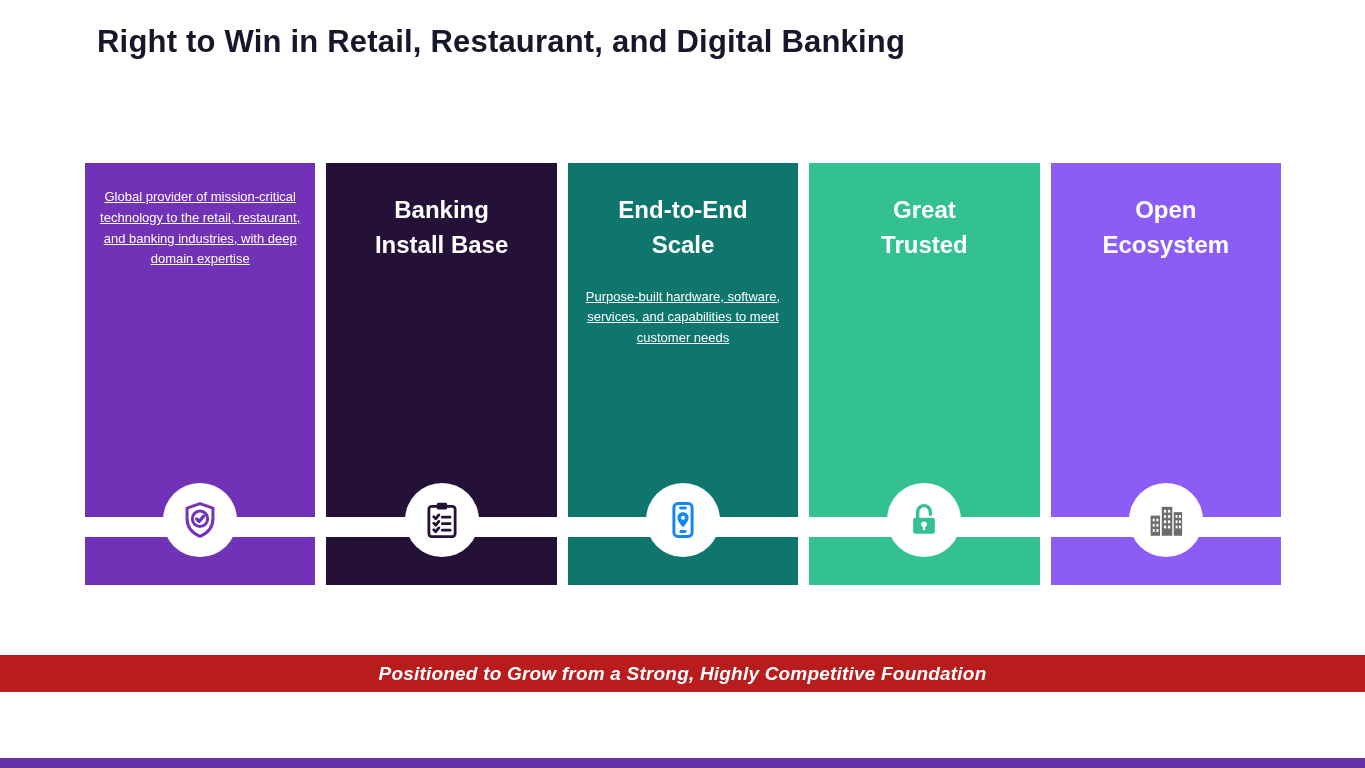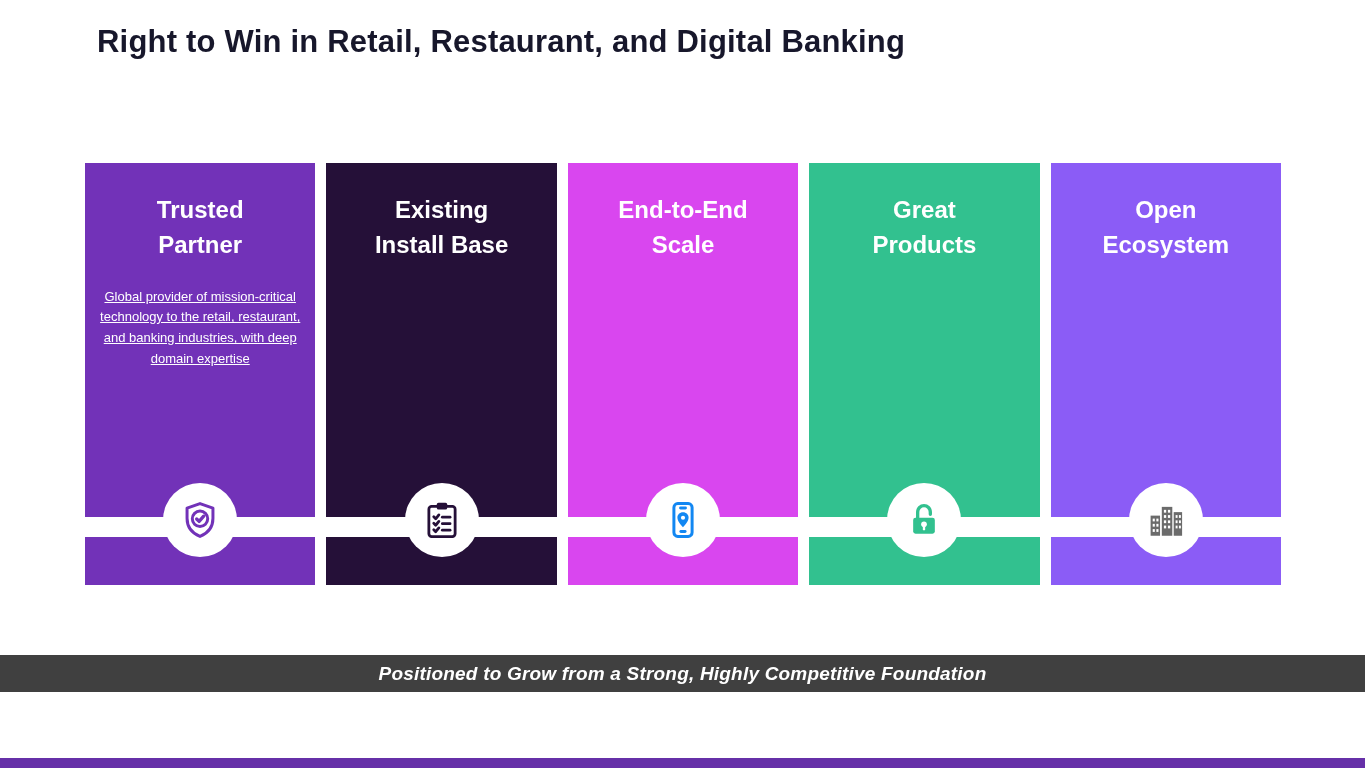--- a/index.html
+++ b/index.html
@@ -105,71 +105,70 @@
 </head>
 <body>
 
 <div class="slide">
 
   <div class="slide-title">Right to Win in Retail, Restaurant, and Digital Banking</div>
 
   <div class="cards-row">
 
     <div class="card" style="background-color: rgb(114, 50, 184);">
-      <div class="card-title">Trusted
-Partner</div>
       <div class="card-body">Global provider of mission-critical technology to the retail, restaurant, and banking industries, with deep domain expertise</div>
       <div class="card-stripe"></div>
       <div class="icon-circle" style="color: rgb(114, 50, 184);">
         <svg viewBox="0 0 24 24" width="42" height="42" fill="none" stroke="currentColor" stroke-width="1.7" stroke-linecap="round" stroke-linejoin="round">
           <path d="M12 2.6 L19.4 5.2 V11 c0 5 -3 8.6 -7.4 10.4 C7.6 19.6 4.6 16 4.6 11 V5.2 Z"></path>
           <circle cx="12" cy="11.3" r="4.4"></circle>
           <path d="M10.1 11.4 l1.4 1.4 2.6 -3" stroke-width="1.9"></path>
         </svg>
       </div>
     </div>
 
     <div class="card" style="background-color: rgb(37, 16, 56);">
-      <div class="card-title">Existing
+      <div class="card-title">Banking
 Install Base</div>
       <div class="card-stripe"></div>
       <div class="icon-circle" style="color: rgb(37, 16, 56);">
         <svg viewBox="0 0 24 24" width="42" height="42" fill="none" stroke="currentColor" stroke-width="1.6">
           <rect x="4.5" y="4.2" width="15" height="17.3" rx="1.6"></rect>
           <rect x="9" y="2.2" width="6" height="3.8" rx="1" fill="currentColor" stroke="none"></rect>
           <g stroke-linecap="round" stroke-linejoin="round">
             <path d="M7.3 10.2 l1.1 1.1 1.8 -2.2"></path>
             <line x1="12.2" y1="10.4" x2="16.6" y2="10.4"></line>
             <path d="M7.3 13.9 l1.1 1.1 1.8 -2.2"></path>
             <line x1="12.2" y1="14.1" x2="16.6" y2="14.1"></line>
             <path d="M7.3 17.6 l1.1 1.1 1.8 -2.2"></path>
             <line x1="12.2" y1="17.8" x2="16.6" y2="17.8"></line>
           </g>
         </svg>
       </div>
     </div>
 
-    <div class="card" style="background-color: #d946ef;">
+    <div class="card" style="background-color: #0f766e;">
       <div class="card-title">End-to-End
 Scale</div>
+      <div class="card-body">Purpose-built hardware, software, services, and capabilities to meet customer needs</div>
       <div class="card-stripe"></div>
       <div class="icon-circle" style="color: rgb(18, 135, 242);">
         <svg viewBox="0 0 24 24" width="42" height="42" fill="none" stroke="currentColor" stroke-width="1.7">
           <rect x="6.8" y="2.6" width="10.4" height="18.8" rx="2.2"></rect>
           <line x1="10.6" y1="5.2" x2="13.4" y2="5.2" stroke-linecap="round"></line>
           <line x1="10.8" y1="18.6" x2="13.2" y2="18.6" stroke-linecap="round"></line>
           <path d="M12 7.6 c-1.9 0 -3.2 1.4 -3.2 3.1 c0 2.3 3.2 5.4 3.2 5.4 s3.2 -3.1 3.2 -5.4 c0 -1.7 -1.3 -3.1 -3.2 -3.1 z" fill="currentColor" stroke="none"></path>
           <circle cx="12" cy="10.7" r="1.2" fill="#ffffff" stroke="none"></circle>
         </svg>
       </div>
     </div>
 
     <div class="card" style="background-color: rgb(50, 193, 143);">
       <div class="card-title">Great
-Products</div>
+Trusted</div>
       <div class="card-stripe"></div>
       <div class="icon-circle" style="color: rgb(50, 193, 143);">
         <svg viewBox="0 0 24 24" width="40" height="40">
           <path d="M8.2 10.6 V7.2 a3.8 3.8 0 0 1 7.6 0 v1.4" fill="none" stroke="currentColor" stroke-width="2" stroke-linecap="round"></path>
           <rect x="5.5" y="10.6" width="13" height="9.6" rx="1.4" fill="currentColor"></rect>
           <circle cx="12" cy="14.6" r="1.7" fill="#ffffff"></circle>
           <rect x="11.3" y="15.4" width="1.4" height="2.8" rx="0.7" fill="#ffffff"></rect>
         </svg>
       </div>
     </div>
@@ -204,21 +203,21 @@
               <rect x="19.4" y="12.2" width="1.1" height="1.6"></rect>
             <rect x="17.5" y="15.2" width="1.1" height="1.6"></rect>
               <rect x="19.4" y="15.2" width="1.1" height="1.6"></rect>
           </g>
         </svg>
       </div>
     </div>
 
   </div>
 
-  <div class="banner" style="background-color: #404040;">Positioned to Grow from a Strong, Highly Competitive Foundation</div>
+  <div class="banner" style="background-color: #b91c1c;">Positioned to Grow from a Strong, Highly Competitive Foundation</div>
 
   <div class="footer" style="color: rgb(27, 27, 58);">
     <span>Investor Day</span>
     <span style="color: rgb(112, 48, 176);">2023</span>
     <span>|</span>
     <span style="color: rgb(112, 48, 176);">16</span>
   </div>
 
   <div class="bottom-strip" style="background-color: rgb(102, 48, 168);"></div>
 

